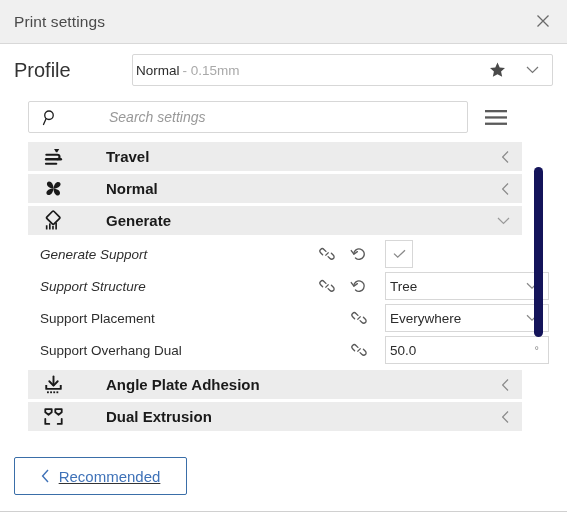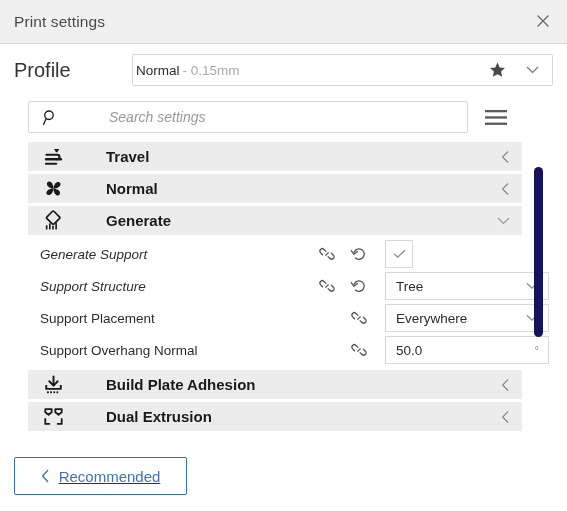--- a/index.html
+++ b/index.html
@@ -257,21 +257,21 @@
     display: flex;
     align-items: center;
     position: relative;
     cursor: pointer;
   }
   .ctrl-check { width: 28px; justify-content: center; }
   .ctrl-wide { width: 164px; }
   .ctrl-text {
     font-size: 13.5px;
     color: #2c2c2c;
-    margin-left: 10px;
+    margin-left: 4px;
   }
   .ctrl-chev {
     position: absolute;
     right: 10px;
     top: 50%;
     transform: translateY(-50%);
     display: flex;
   }
   .ctrl-unit {
     position: absolute;
@@ -512,21 +512,21 @@
             <span class="ctrl-chev">
               <svg width="12" height="8" viewBox="0 0 12 8" aria-hidden="true">
                 <path d="M1 1.3 L6 6.2 L11 1.3" stroke="#8a8a8a" stroke-width="1.2" fill="none"></path>
               </svg>
             </span>
           </span>
         </span>
       </div>
 
       <div class="set-row">
-        <span class="set-label">Support Overhang Normal</span>
+        <span class="set-label">Support Overhang Dual</span>
         <span class="row-icons">
           <span class="icon-spacer"></span>
           <span class="icon-btn">
             <svg width="18" height="18" viewBox="0 0 20 20" aria-hidden="true">
               <path d="M8.2 11.8 L11.8 8.2" stroke="#5a5a5a" stroke-width="1.5" fill="none"></path>
               <path d="M11.2 12.9 L13.4 15.1 A2.6 2.6 0 0 0 17.1 11.4 L14.9 9.2" stroke="#5a5a5a" stroke-width="1.5" fill="none" stroke-linecap="round"></path>
               <path d="M8.8 7.1 L6.6 4.9 A2.6 2.6 0 0 0 2.9 8.6 L5.1 10.8" stroke="#5a5a5a" stroke-width="1.5" fill="none" stroke-linecap="round"></path>
             </svg>
           </span>
         </span>
@@ -545,21 +545,21 @@
             <path d="M6.6 7.6 L11 12.2 L15.4 7.6" stroke="#1a1a1a" stroke-width="2" fill="none" stroke-linejoin="round" stroke-linecap="round"></path>
             <path d="M3.4 11.6 L3.4 15.6 L18.6 15.6 L18.6 11.6" stroke="#1a1a1a" stroke-width="2" fill="none" stroke-linejoin="round"></path>
             <g fill="#1a1a1a">
               <rect x="4.2" y="18.2" width="1.9" height="1.9"></rect>
               <rect x="7.5" y="18.2" width="1.9" height="1.9"></rect>
               <rect x="10.8" y="18.2" width="1.9" height="1.9"></rect>
               <rect x="14.1" y="18.2" width="1.9" height="1.9"></rect>
             </g>
           </svg>
         </span>
-        <span class="cat-label">Build Plate Adhesion</span>
+        <span class="cat-label">Angle Plate Adhesion</span>
         <span class="cat-chev">
           <svg width="9" height="13" viewBox="0 0 9 13" aria-hidden="true">
             <path d="M7 1 L1.6 6.5 L7 12" stroke="#8a8a8a" stroke-width="1.2" fill="none"></path>
           </svg>
         </span>
       </div>
 
       <div class="cat-row">
         <span class="cat-icon">
           <svg width="21" height="21" viewBox="0 0 22 22" aria-hidden="true">

